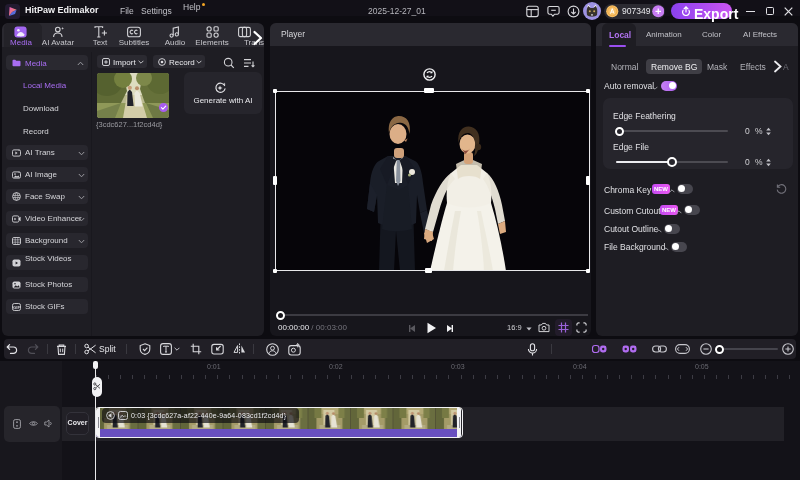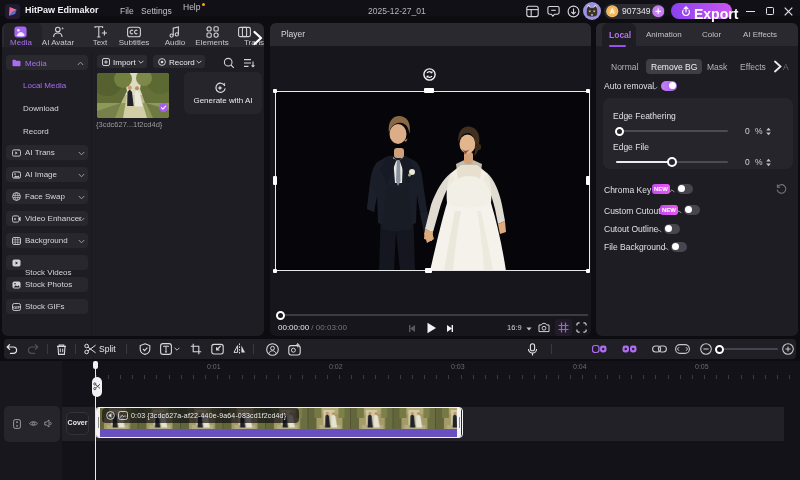--- a/index.html
+++ b/index.html
@@ -206,21 +206,21 @@
     <div class="abs sbl" style="top:184px;">Background</div>
     <svg class="abs caret" style="top:187px;" width="7" height="5" viewBox="0 0 7 5">
         <path d="M0.8 1 L3.5 3.8 L6.2 1" fill="none" stroke="#9a9aa0" stroke-width="1"></path>
       </svg>
 
     <div class="abs sbtn" style="top:203px;"></div>
     <svg class="abs" style="left:10px;top:206.5px;" width="9" height="8" viewBox="0 0 9 8">
         <rect x="0.5" y="0.5" width="8" height="7" rx="1.8" fill="#d2d2d6"></rect>
         <path d="M3.6 2.4 L6 4 L3.6 5.6 Z" fill="#1e1d23"></path>
       </svg>
-    <div class="abs sbl" style="top:216px;">Stock Videos</div>
+    <div class="abs sbl" style="top:202px;">Stock Videos</div>
 
     <div class="abs sbtn" style="top:225px;"></div>
     <svg class="abs" style="left:10px;top:228.5px;" width="9" height="8" viewBox="0 0 9 8">
         <rect x="0.5" y="0.5" width="8" height="7" rx="1.8" fill="#d2d2d6"></rect>
         <circle cx="3" cy="2.8" r="0.8" fill="#1e1d23"></circle>
         <path d="M1.5 6.5 L3.8 4.2 L5.2 5.4 L6.6 4.2 L7.8 6.5 Z" fill="#1e1d23"></path>
       </svg>
     <div class="abs sbl" style="top:228px;">Stock Photos</div>
 
     <div class="abs sbtn" style="top:247px;"></div>

